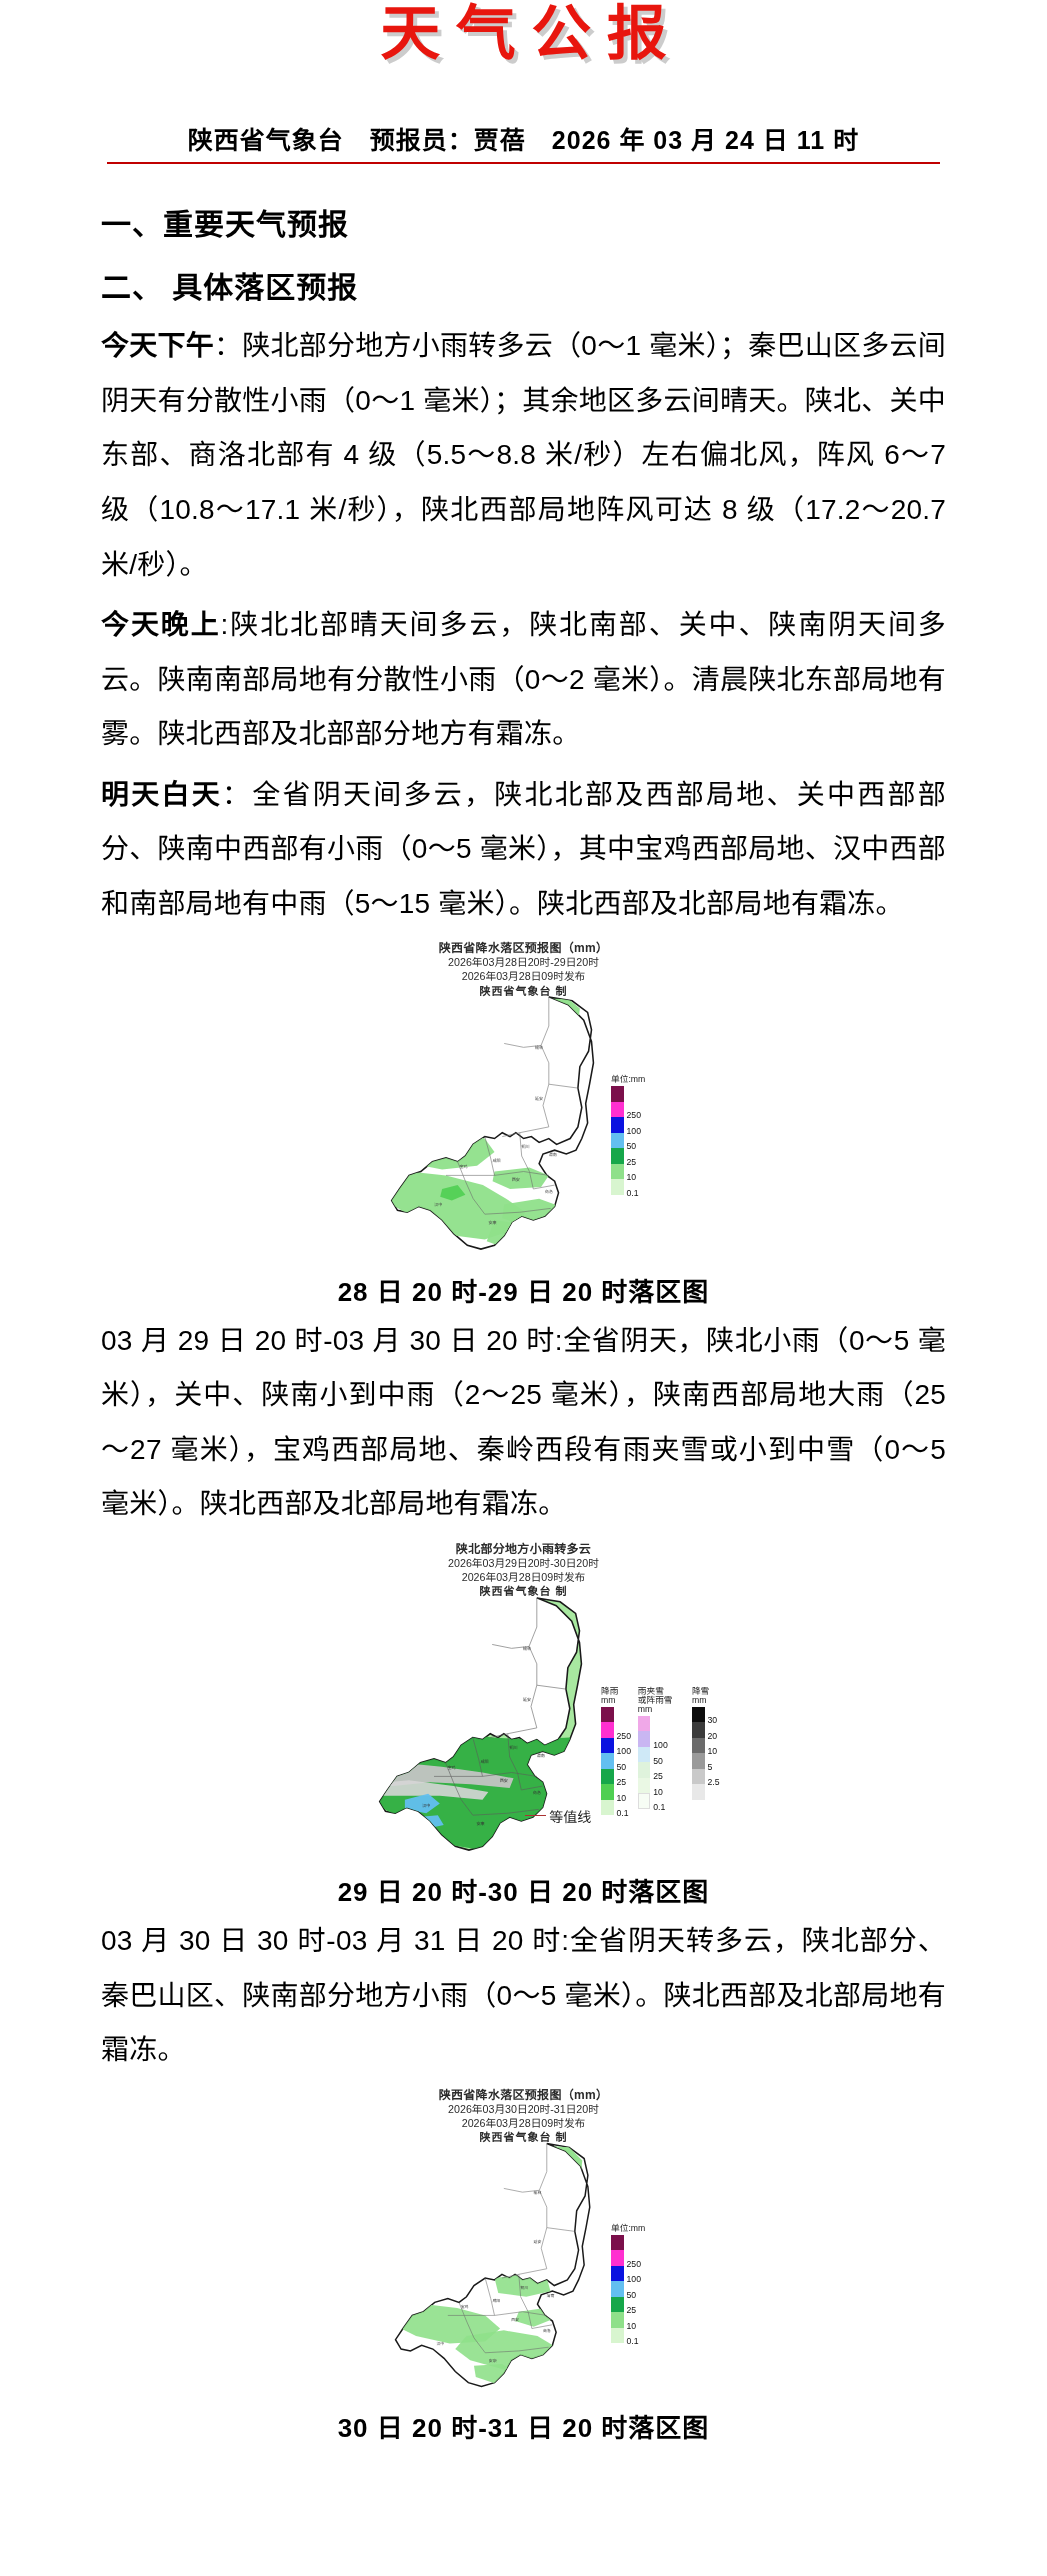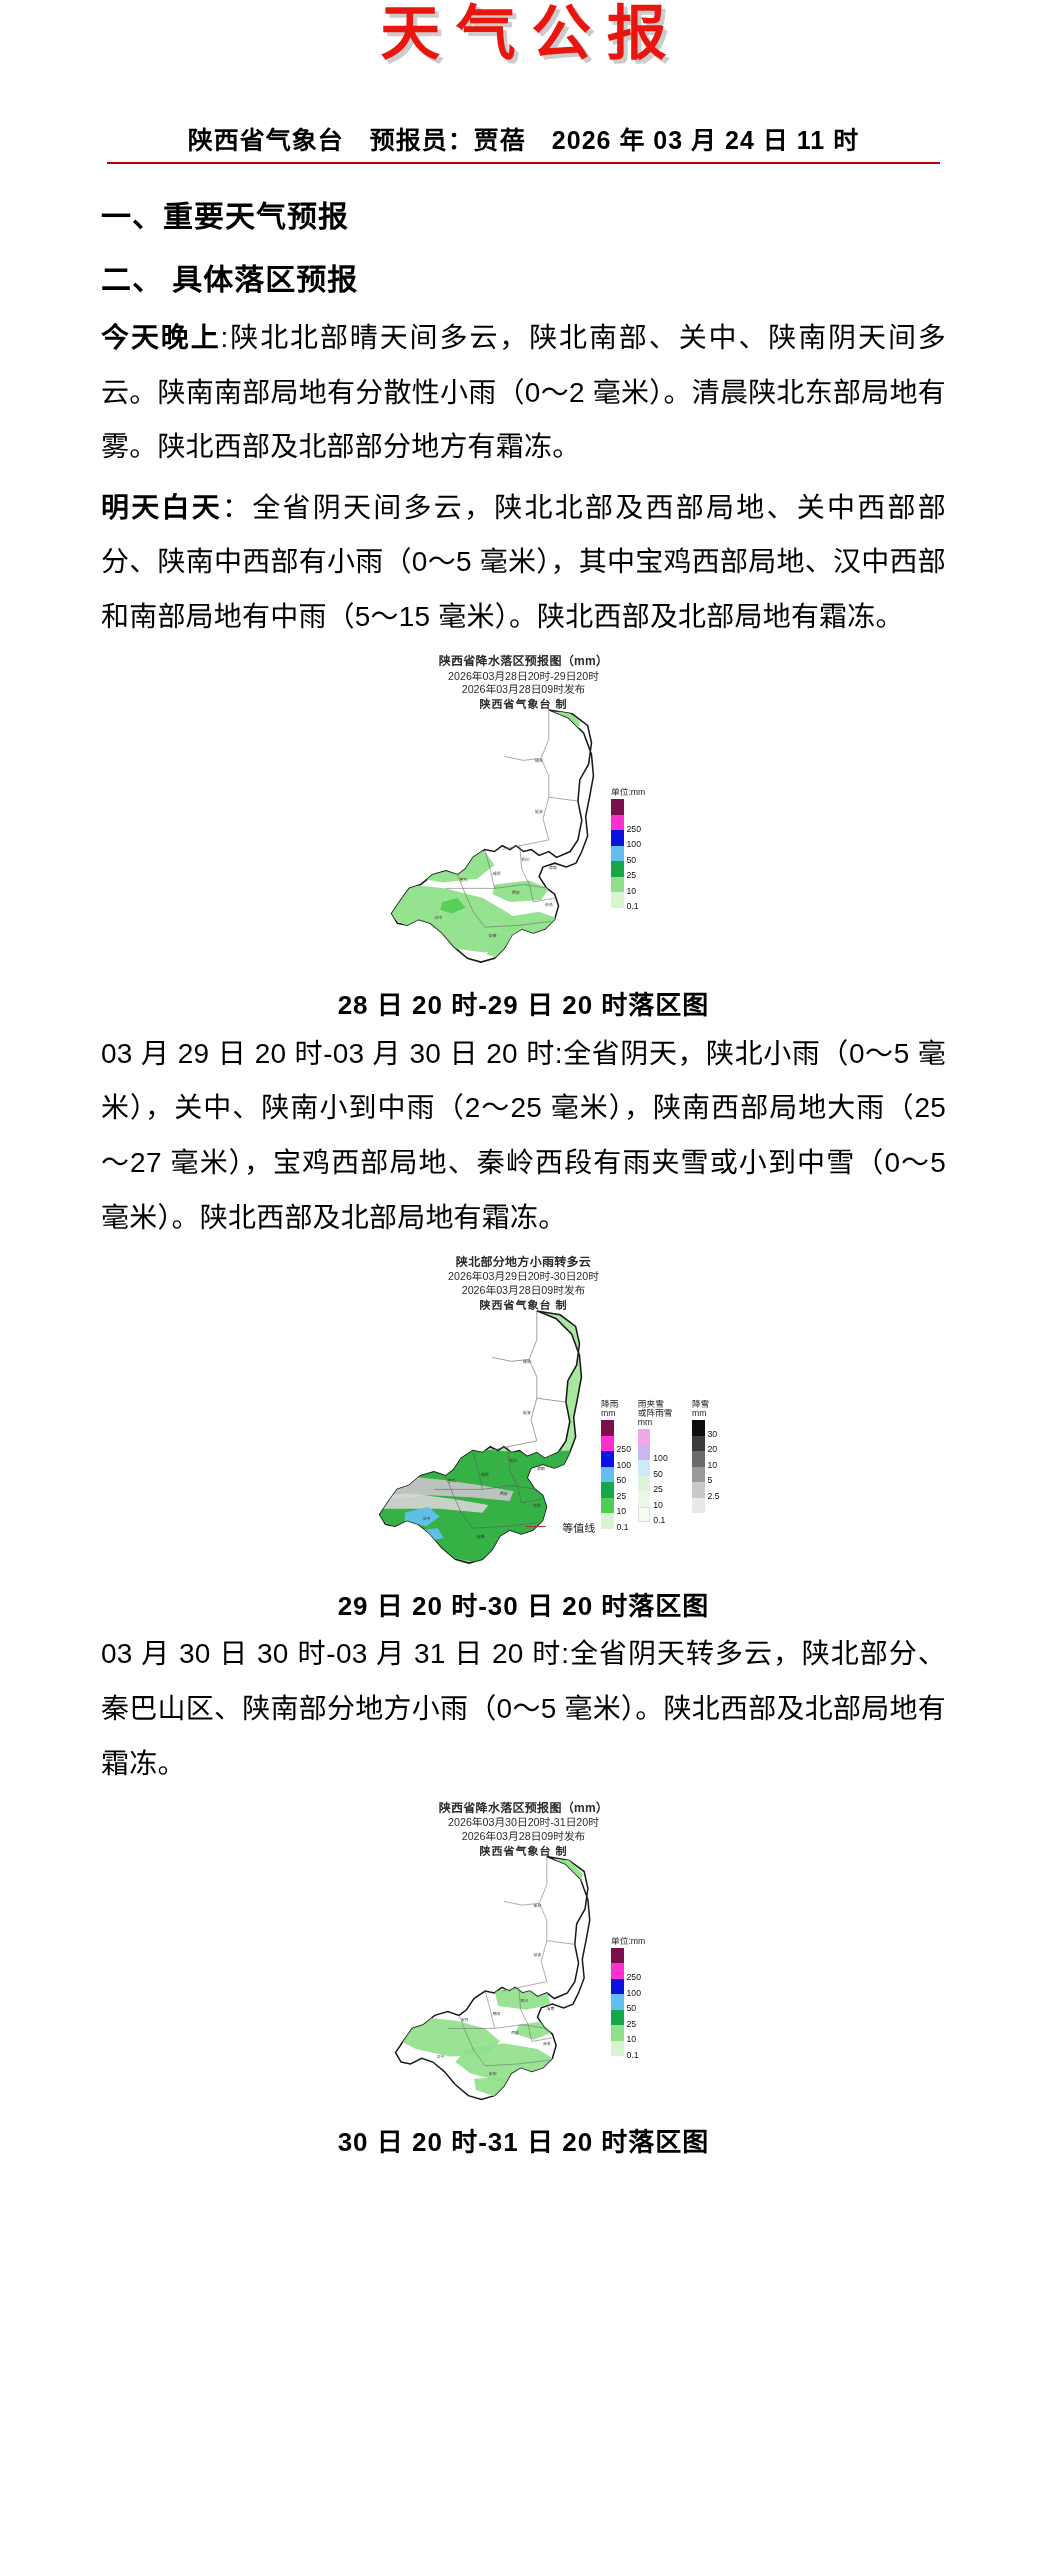--- a/index.html
+++ b/index.html
@@ -38,21 +38,21 @@
     text-align: center;
   }
   .header-line .ht {
     font-size: 25px;
     font-weight: 600;
     letter-spacing: 1px;
     white-space: nowrap;
   }
 
   
-  .content { padding: 13px 101px 0 101px; }
+  .content { padding: 21px 101px 0 101px; }
 
   h2.section {
     font-size: 30px;
     font-weight: 700;
     margin: 17.5px 0 9.7px 0;
     letter-spacing: 1px;
     line-height: 1.5;
   }
   p.para {
     font-size: 28px;
@@ -102,21 +102,21 @@
     white-space: pre-line;
   }
   .legend-bar { display:flex; flex-direction:column; width:12.6px; }
   .legend-row { position:relative; height:15.5px; }
   .legend-row .sw { position:absolute; inset:0; width:12.6px; }
   .legend-row .lb {
     position:absolute; left:15.5px; top:8.7px; font-size:8.7px; color:#111; white-space:nowrap;
   }
   .legend-group { display:flex; gap:19.4px; align-items:flex-start; }
   .contour-key {
-    position:absolute; font-size:11px; color:#222; display:flex; align-items:center; gap:16px;
+    position:absolute; font-size:14px; color:#222; display:flex; align-items:center; gap:3px;
   }
   .contour-key .line { display:inline-block; width:21.3px; height:0; border-top:1.5px solid #a33; }
 
   svg.shaanxi { display:block; }
 </style>
 </head>
 <body>
 
 <div class="page">
 
@@ -127,20 +127,21 @@
   <div class="header-line">
     <div class="ht">陕西省气象台　预报员：贾蓓　2026 年 03 月 24 日 11 时</div>
   </div>
 
   <div class="content">
 
     <h2 class="section">一、重要天气预报</h2>
 
     <h2 class="section">二、 具体落区预报</h2>
 
+    <p class="para"><b class="lead">今天下午</b><span>：陕北部分地方小雨转多云（0～1 毫米）；秦巴山区多云间阴天有分散性小雨（0～1 毫米）；其余地区多云间晴天。陕北、关中东部、商洛北部有 4 级（5.5～8.8 米/秒）左右偏北风，阵风 6～7 级（10.8～17.1 米/秒），陕北西部局地阵风可达 8 级（17.2～20.7 米/秒）。</span></p>
 
     <p class="para"><b class="lead">今天晚上</b><span>:陕北北部晴天间多云，陕北南部、关中、陕南阴天间多云。陕南南部局地有分散性小雨（0～2 毫米）。清晨陕北东部局地有雾。陕北西部及北部部分地方有霜冻。</span></p>
 
     <p class="para"><b class="lead">明天白天</b><span>：全省阴天间多云，陕北北部及西部局地、关中西部部分、陕南中西部有小雨（0～5 毫米），其中宝鸡西部局地、汉中西部和南部局地有中雨（5～15 毫米）。陕北西部及北部局地有霜冻。</span></p>
 
     <figure class="map-figure">
       <div class="map-canvas" id="canvas-0" style="width:407px;height:320px;">
         <div class="map-head" style="position:absolute;left:0;top:0;width:407px;">
           <div class="l1">陕西省降水落区预报图（mm）</div>
           <div class="l2">2026年03月28日20时-29日20时</div>

